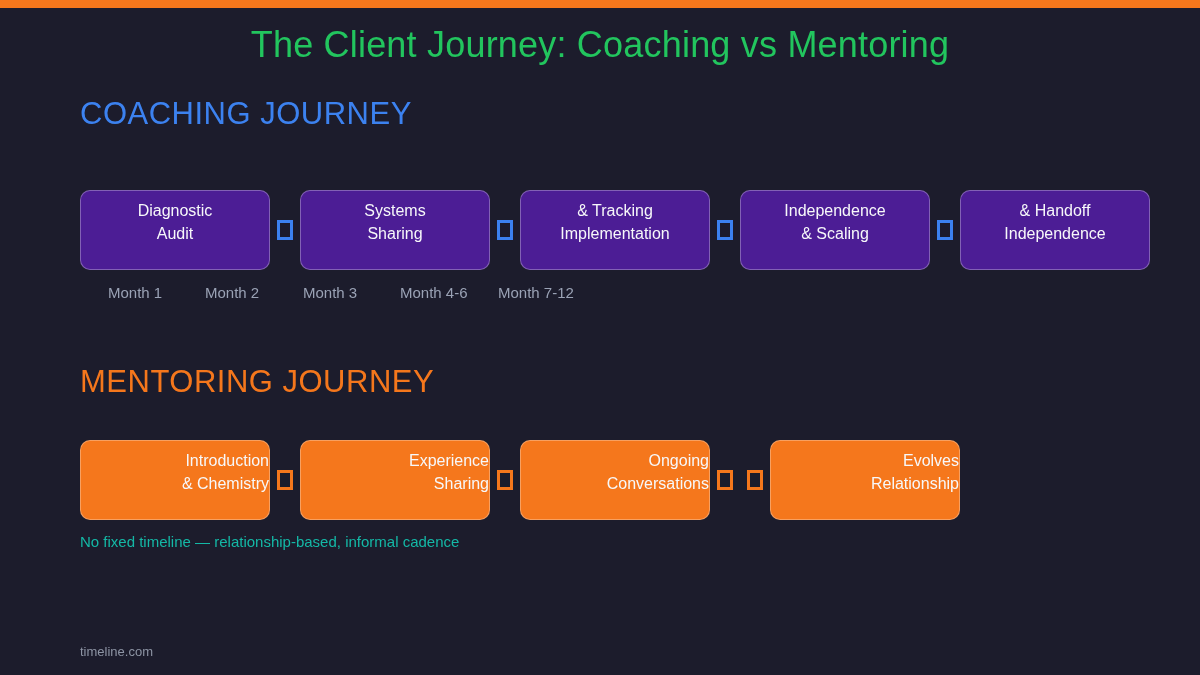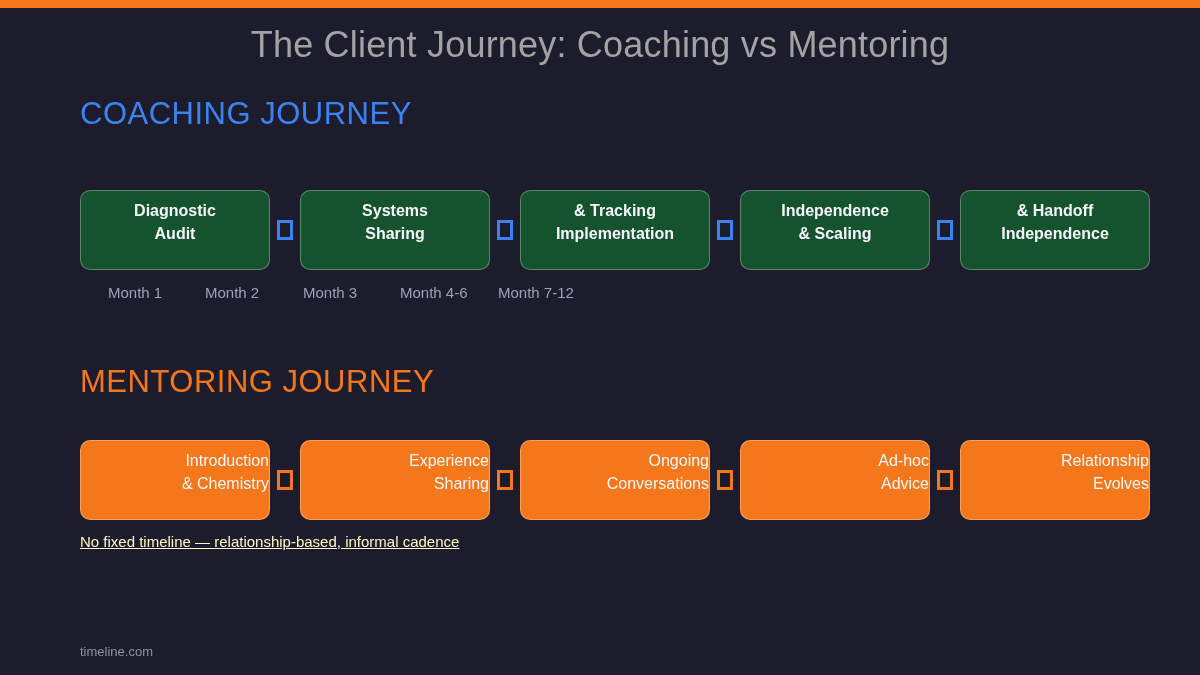--- a/index.html
+++ b/index.html
@@ -24,21 +24,21 @@
   }
   .title {
     position: absolute;
     top: 24px;
     left: 0;
     width: 100%;
     margin: 0;
     text-align: center;
     font-size: 36px;
     font-weight: 400;
-    color: #a3a3a3;
+    color: #22c55e;
     letter-spacing: 0.2px;
   }
   .section-heading {
     position: absolute;
     left: 80px;
     margin: 0;
     font-size: 31px;
     font-weight: 400;
     letter-spacing: 0.5px;
   }
@@ -62,21 +62,21 @@
     box-sizing: border-box;
     border-radius: 10px;
     border: 1px solid rgba(255,255,255,0.30);
     padding-top: 8px;
     text-align: center;
     color: #f7f8fa;
     font-size: 16px;
     line-height: 23px;
   }
   .stage span { display: block; }
-  .stage.blue { background: #14532d; font-weight: bold; }
+  .stage.blue { background: #4c1d95; }
   .stage.orange { background: #f5771c; text-align: right; }
 
   .connector {
     width: 30px;
     height: 80px;
     display: flex;
     align-items: center;
     justify-content: center;
   }
   .sq {
@@ -103,22 +103,21 @@
   .tl-1 { left: 97px; }
   .tl-2 { left: 195px; }
   .tl-3 { left: 292px; }
   .tl-4 { left: 390px; }
 
   .timeline-note {
     position: absolute;
     left: 80px;
     top: 533px;
     font-size: 15px;
-    color: #fef9c3;
-    text-decoration: underline;
+    color: #14b8a6;
   }
   .footer {
     position: absolute;
     left: 80px;
     top: 644px;
     font-size: 13px;
     color: #8d94a4;
   }
 </style>
 </head>
@@ -191,29 +190,25 @@
     <div class="connector">
         <span class="sq orange-sq"></span>
       </div>
     <div class="stage orange">
       <span>Ongoing</span>
       <span>Conversations</span>
     </div>
     <div class="connector">
         <span class="sq orange-sq"></span>
       </div>
-    <div class="stage orange">
-      <span>Ad-hoc</span>
-      <span>Advice</span>
-    </div>
-    <div class="connector">
-        <span class="sq orange-sq"></span>
-      </div>
-    <div class="stage orange">
+    <div class="connector">
+        <span class="sq orange-sq"></span>
+      </div>
+    <div class="stage orange">
+      <span>Evolves</span>
       <span>Relationship</span>
-      <span>Evolves</span>
     </div>
   </div>
 
   <div class="timeline-note">No fixed timeline — relationship-based, informal cadence</div>
 
   <div class="footer">timeline.com</div>
 </div>
 
 </body></html>

